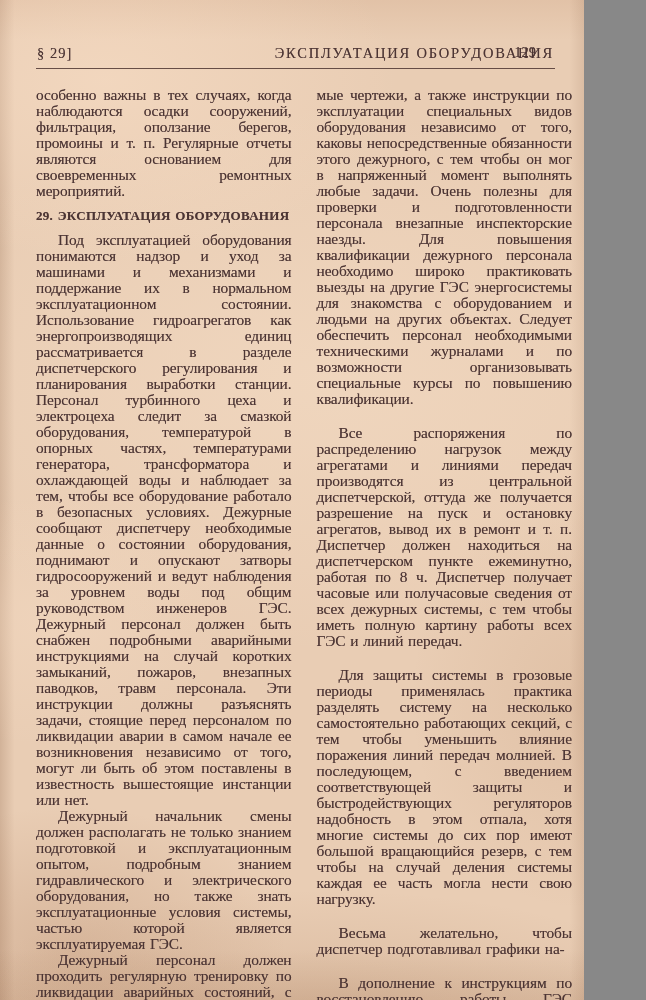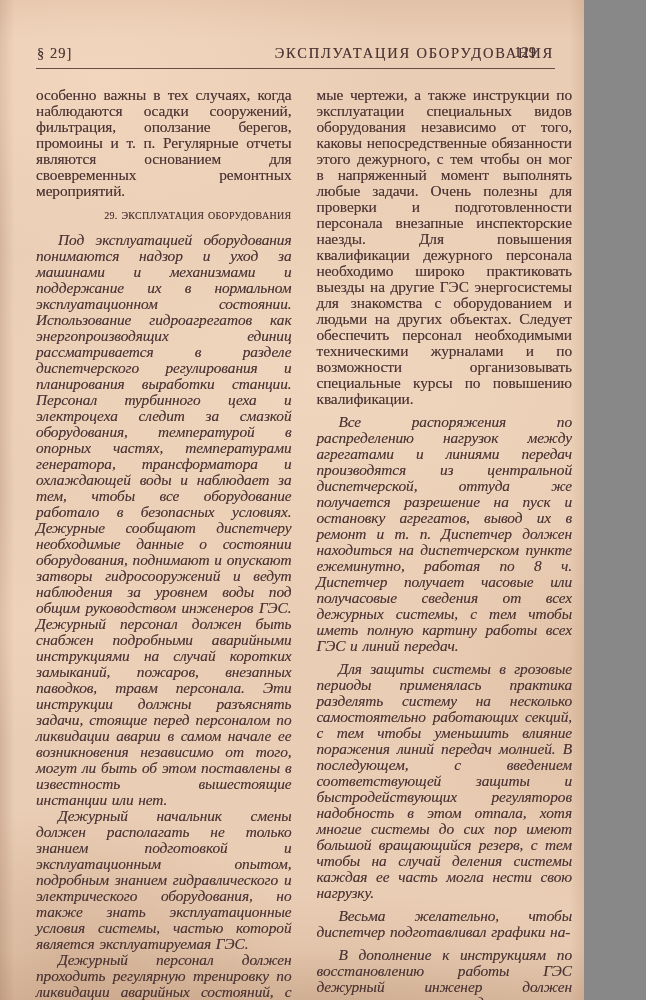--- a/index.html
+++ b/index.html
@@ -28,25 +28,25 @@
   .hdr-title { position:absolute; left:0; right:0; top:0; text-align:right; letter-spacing:1.8px; }
   .hdr-page  { position:absolute; right:18px; top:-1px; }
   .header-rule { position:absolute; top:68px; left:36px; right:29px; height:0;
                  border-top:1.8px solid rgba(72,47,44,0.82); }
 
   .columns { position:absolute; top:87px; left:36px; right:12px;
              display:flex; gap:25px; }
   .col { width:283px; font-size:15.4px; line-height:16px;
          text-align:justify; letter-spacing:-0.1px; word-spacing:1px; }
   .col p { margin:0; }
-  .col p.indent { text-indent:22px;font-style:italic; }
-  .col-right p + p { margin-top:7px; }
+  .col p.indent { text-indent:22px; }
+  .col-right p + p { margin-top:18px; }
 
-  .section-heading { font-weight:normal; text-align:right; text-indent:0 !important;
-                     font-size:10px; letter-spacing:0.3px;
+  .section-heading { font-weight:bold; text-align:left; text-indent:0 !important;
+                     font-size:13px; letter-spacing:0.3px;
                      margin:9px 0 8px 0 !important; }
 
   .footnote { margin-top:7px; font-size:11.5px; line-height:13px;
               display:flex; gap:11px; text-align:left; letter-spacing:0.6px; }
   .footnote .fn-num { padding-left:2px; }
 </style>
 </head>
 <body>
 
 <div class="page">

